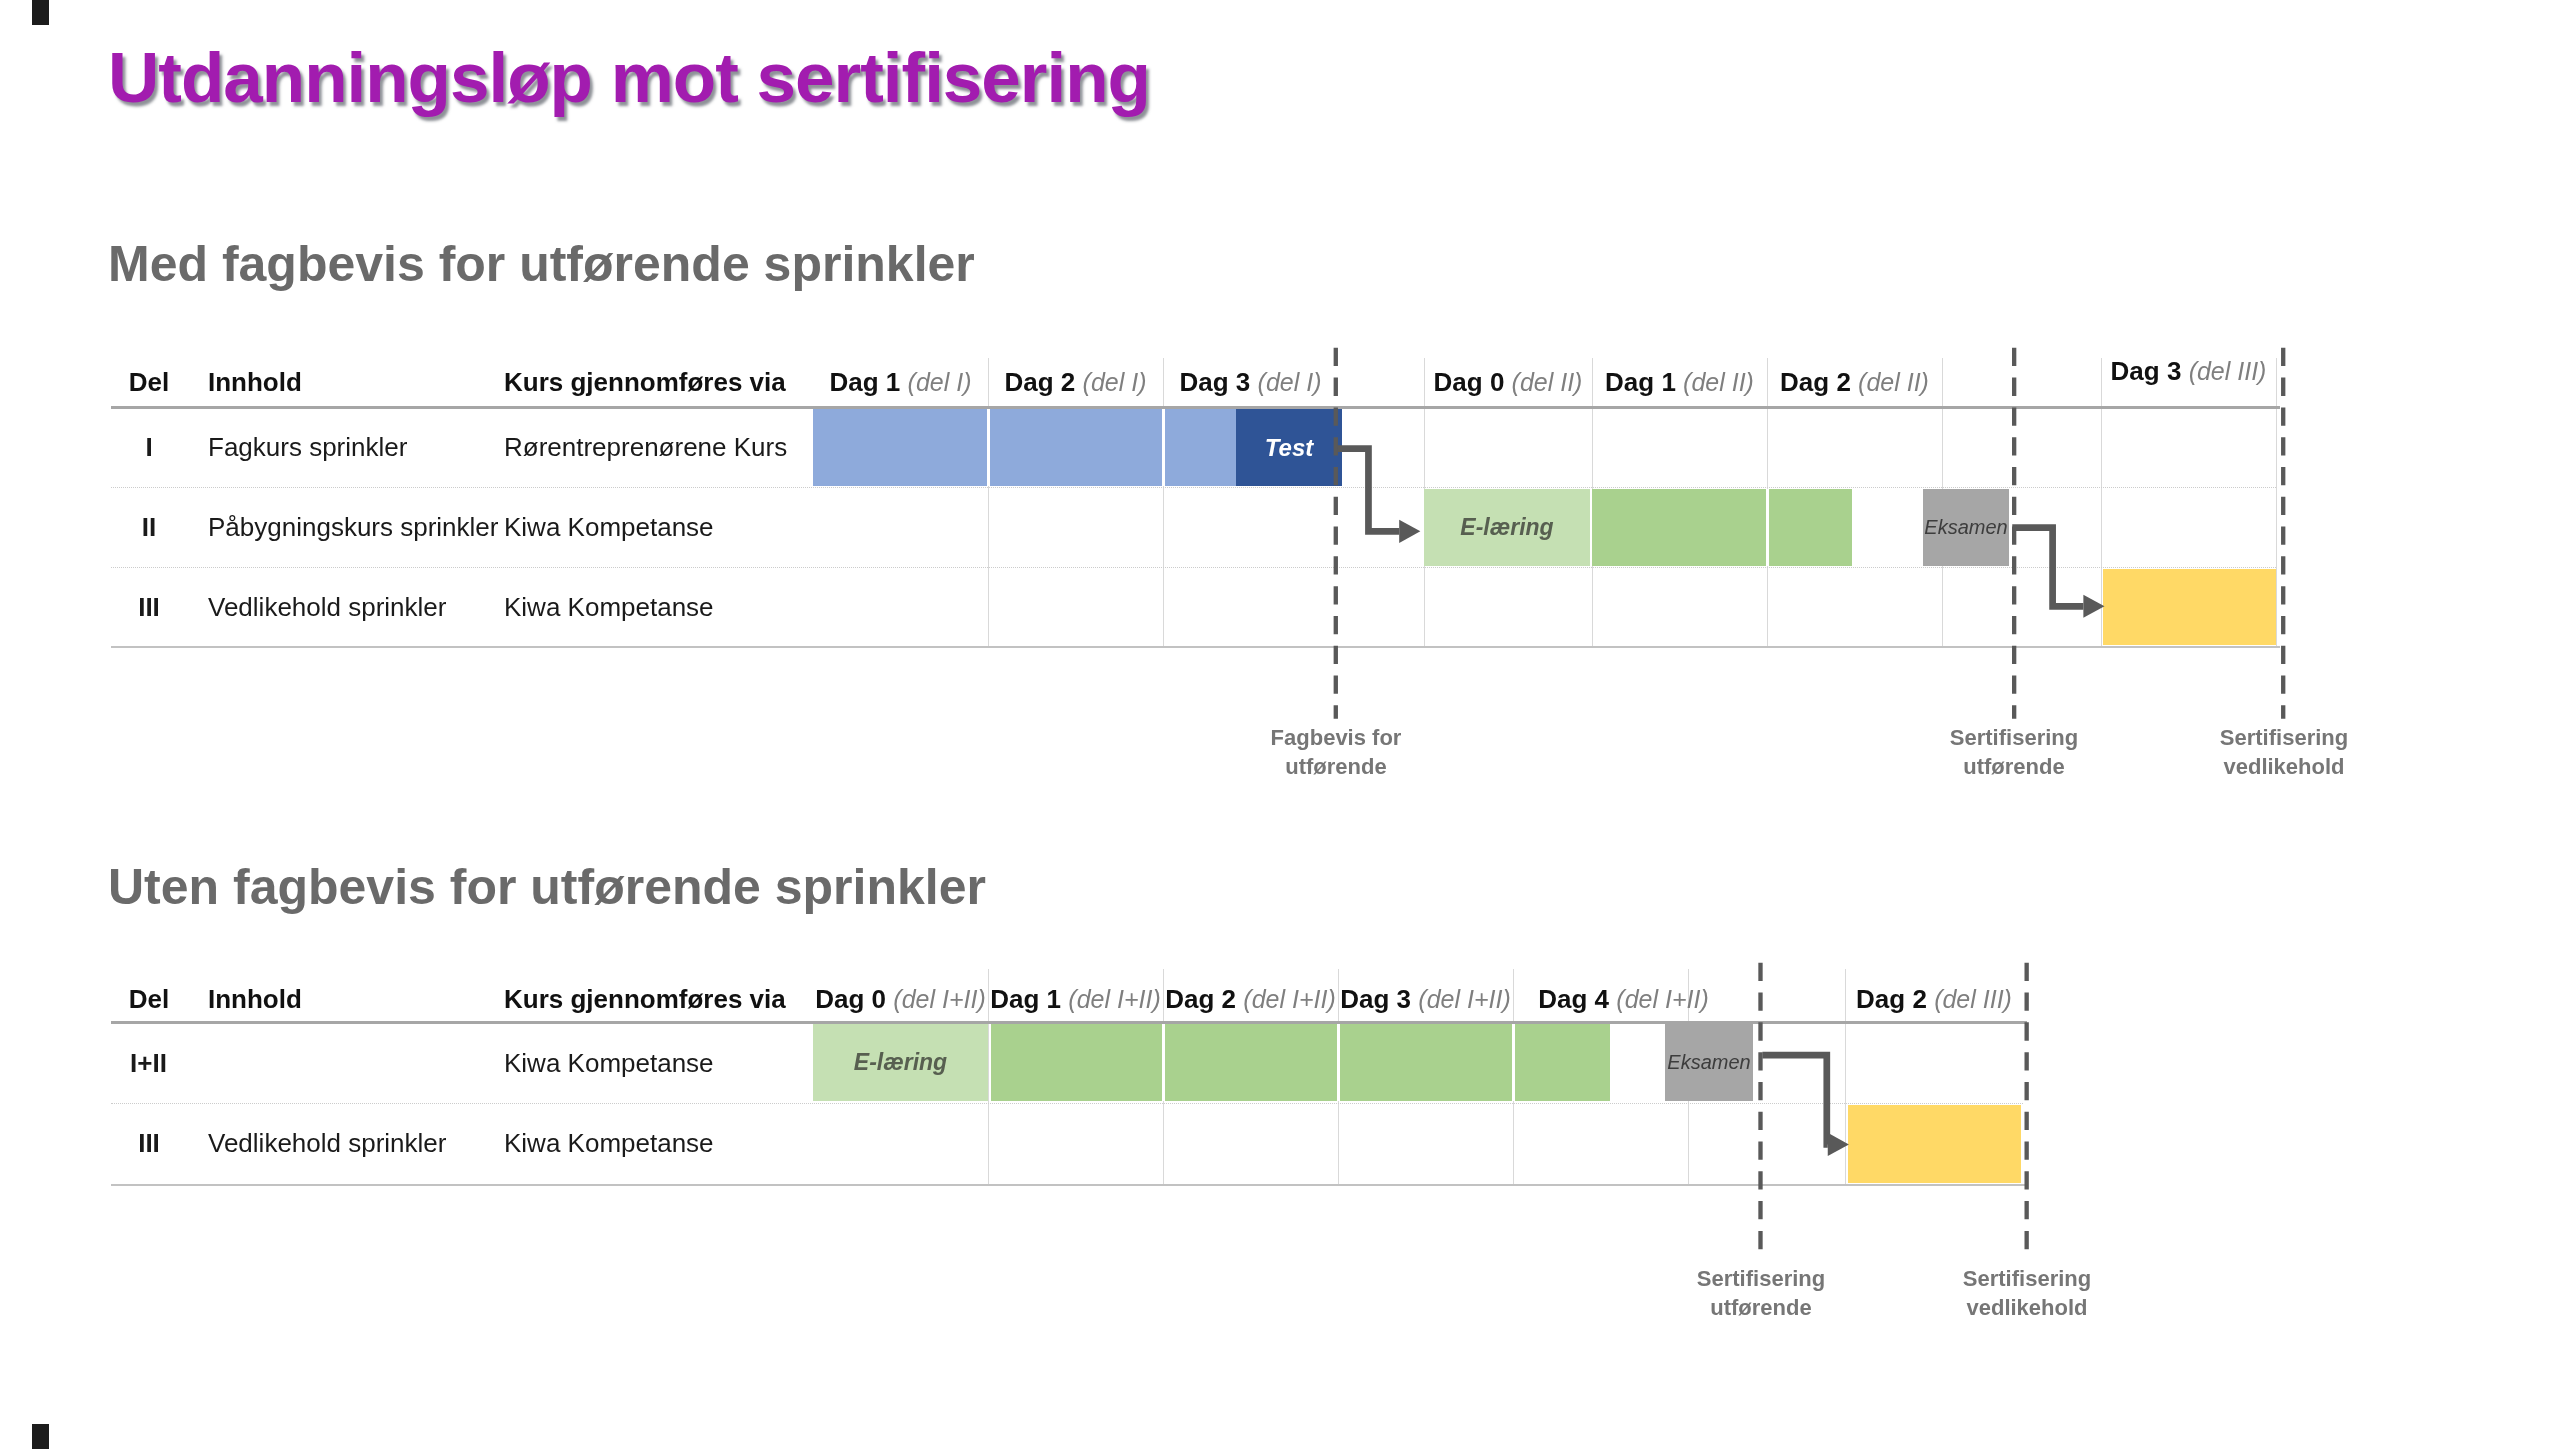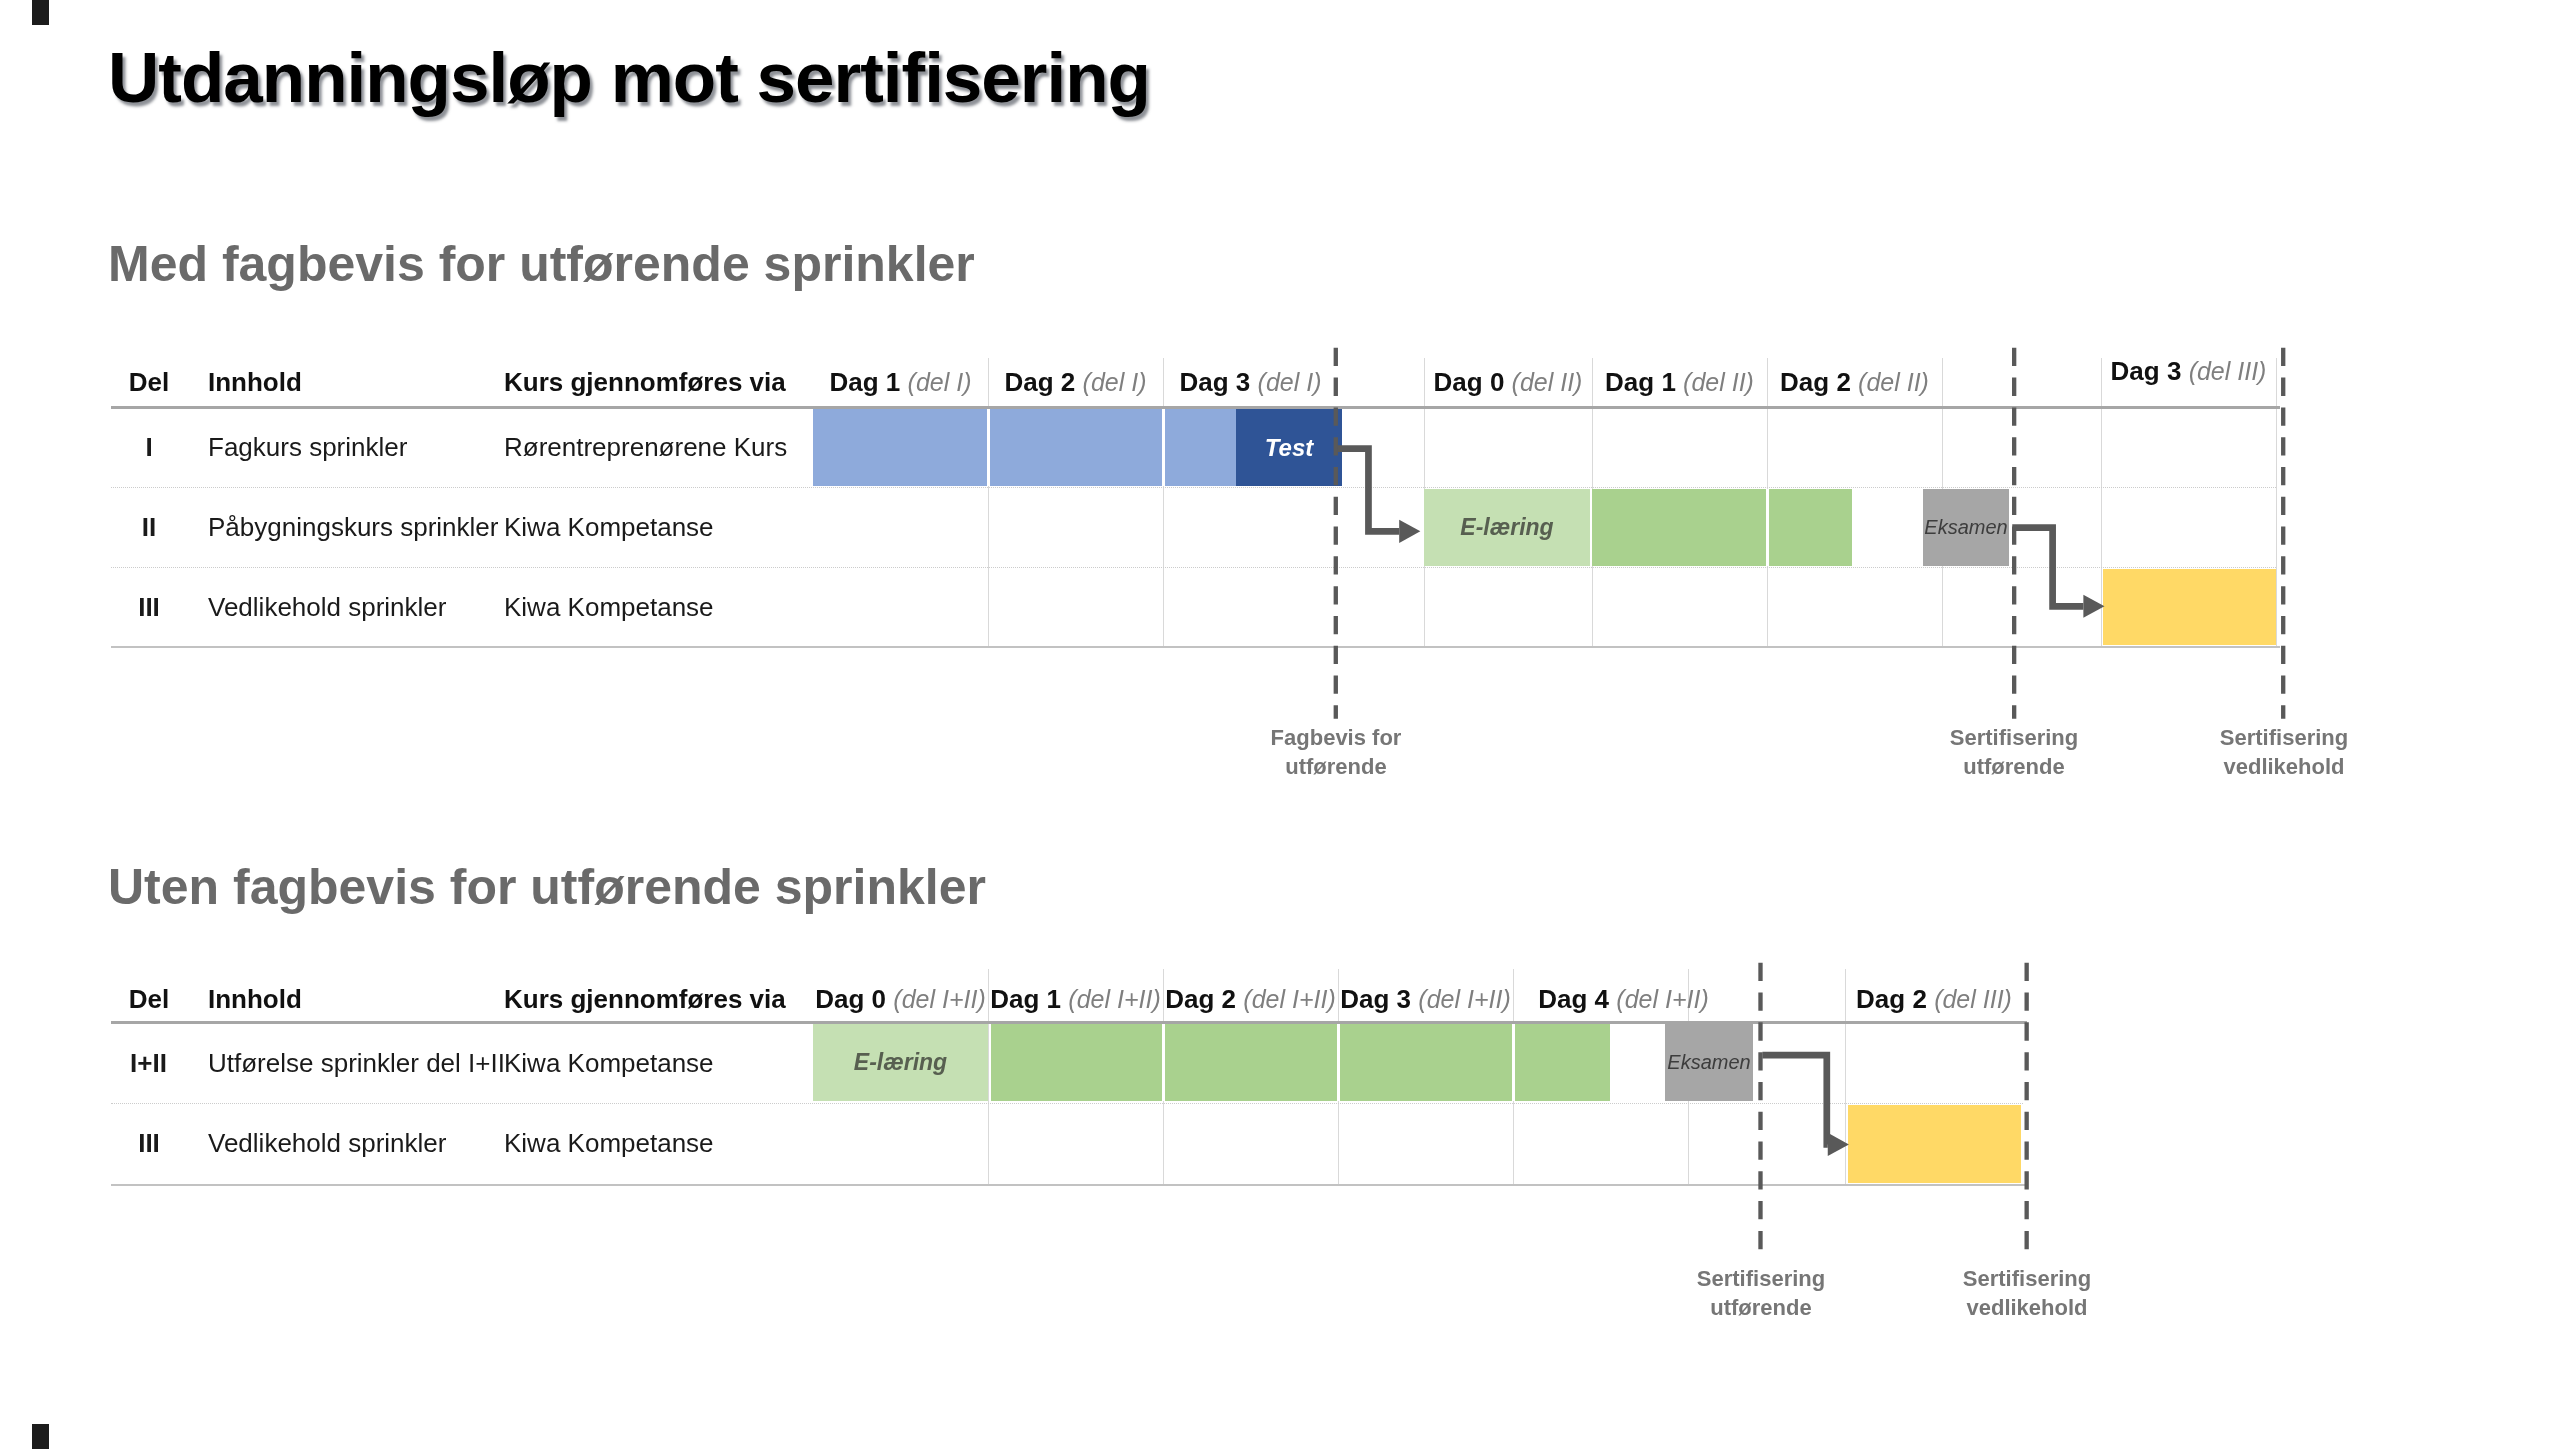--- a/index.html
+++ b/index.html
@@ -1,19 +1,19 @@
 <!DOCTYPE html>
 <html lang="no"><head>
 <meta charset="utf-8">
 <style>
   html,body{margin:0;padding:0;background:#ffffff;}
   .slide{position:relative;width:2563px;height:1449px;background:#ffffff;overflow:hidden;
          font-family:"Liberation Sans",sans-serif;color:#1a1a1a;}
   .abs{position:absolute;}
-  .title{left:108px;top:37px;width:1730px;font-size:71px;font-weight:bold;color:#000000;
+  .title{left:108px;top:37px;width:1730px;font-size:71px;font-weight:bold;color:#a21caf;
          text-shadow:2.9px 3.8px 2.9px rgba(50,55,65,0.55);letter-spacing:-1px;}
   .subtitle{width:1345px;font-size:50px;font-weight:bold;color:#6a6a6a;}
   .colhdr{font-size:26px;font-weight:bold;color:#111;line-height:48px;white-space:nowrap;}
   .dayhdr{font-size:26px;line-height:48px;text-align:center;white-space:nowrap;}
   .dayhdr .d{font-weight:bold;color:#111;}
   .dayhdr .p{font-style:italic;color:#7f7f7f;font-size:25px;}
   .cell{font-size:26px;color:#1a1a1a;white-space:nowrap;}
   .celldel{text-align:center;font-weight:bold;}
   .rowtext{height:80px;line-height:80px;}
   .hdrline{height:2.9px;background:#a6a6a6;}
@@ -136,21 +136,20 @@
   <div class="abs dayhdr" style="left:1338px;top:975px;width:175px;"><span class="d">Dag 3</span> <span class="p">(del I+II)</span></div>
   <div class="abs dayhdr" style="left:1513px;top:975px;width:175px;padding-left:23px;"><span class="d">Dag 4</span> <span class="p">(del I+II)</span></div>
   <div class="abs dayhdr" style="left:1845px;top:975px;width:178px;"><span class="d">Dag 2</span> <span class="p">(del III)</span></div>
 
   <div class="abs hdrline" style="left:111px;top:1021px;width:1916px;"></div>
 
   <div class="abs dotline" style="left:111px;top:1103px;width:1912px;"></div>
   <div class="abs botline" style="left:111px;top:1184px;width:1916px;"></div>
 
   <div class="abs cell celldel rowtext" style="left:113px;top:1023px;width:71px;">I+II</div>
-  <div class="abs cell rowtext" style="left:208px;top:1023px;width:298px;">Utførelse sprinkler del I+II</div>
   <div class="abs cell rowtext" style="left:504px;top:1023px;width:308px;">Kiwa Kompetanse</div>
   <div class="abs cell celldel rowtext" style="left:120px;top:1103px;width:58px;">III</div>
   <div class="abs cell rowtext" style="left:208px;top:1103px;width:298px;">Vedlikehold sprinkler</div>
   <div class="abs cell rowtext" style="left:504px;top:1103px;width:308px;">Kiwa Kompetanse</div>
 
   <div class="abs bar b-lightgreen" style="left:813px;top:1024px;width:175px;height:77px;">
       <span class="barlabel lab-elearn">E-læring</span>
     </div>
   <div class="abs bar b-green" style="left:991px;top:1024px;width:619px;height:77px;"></div>
   <div class="abs wsep" style="left:1162px;top:1024px;height:77px;"></div>

